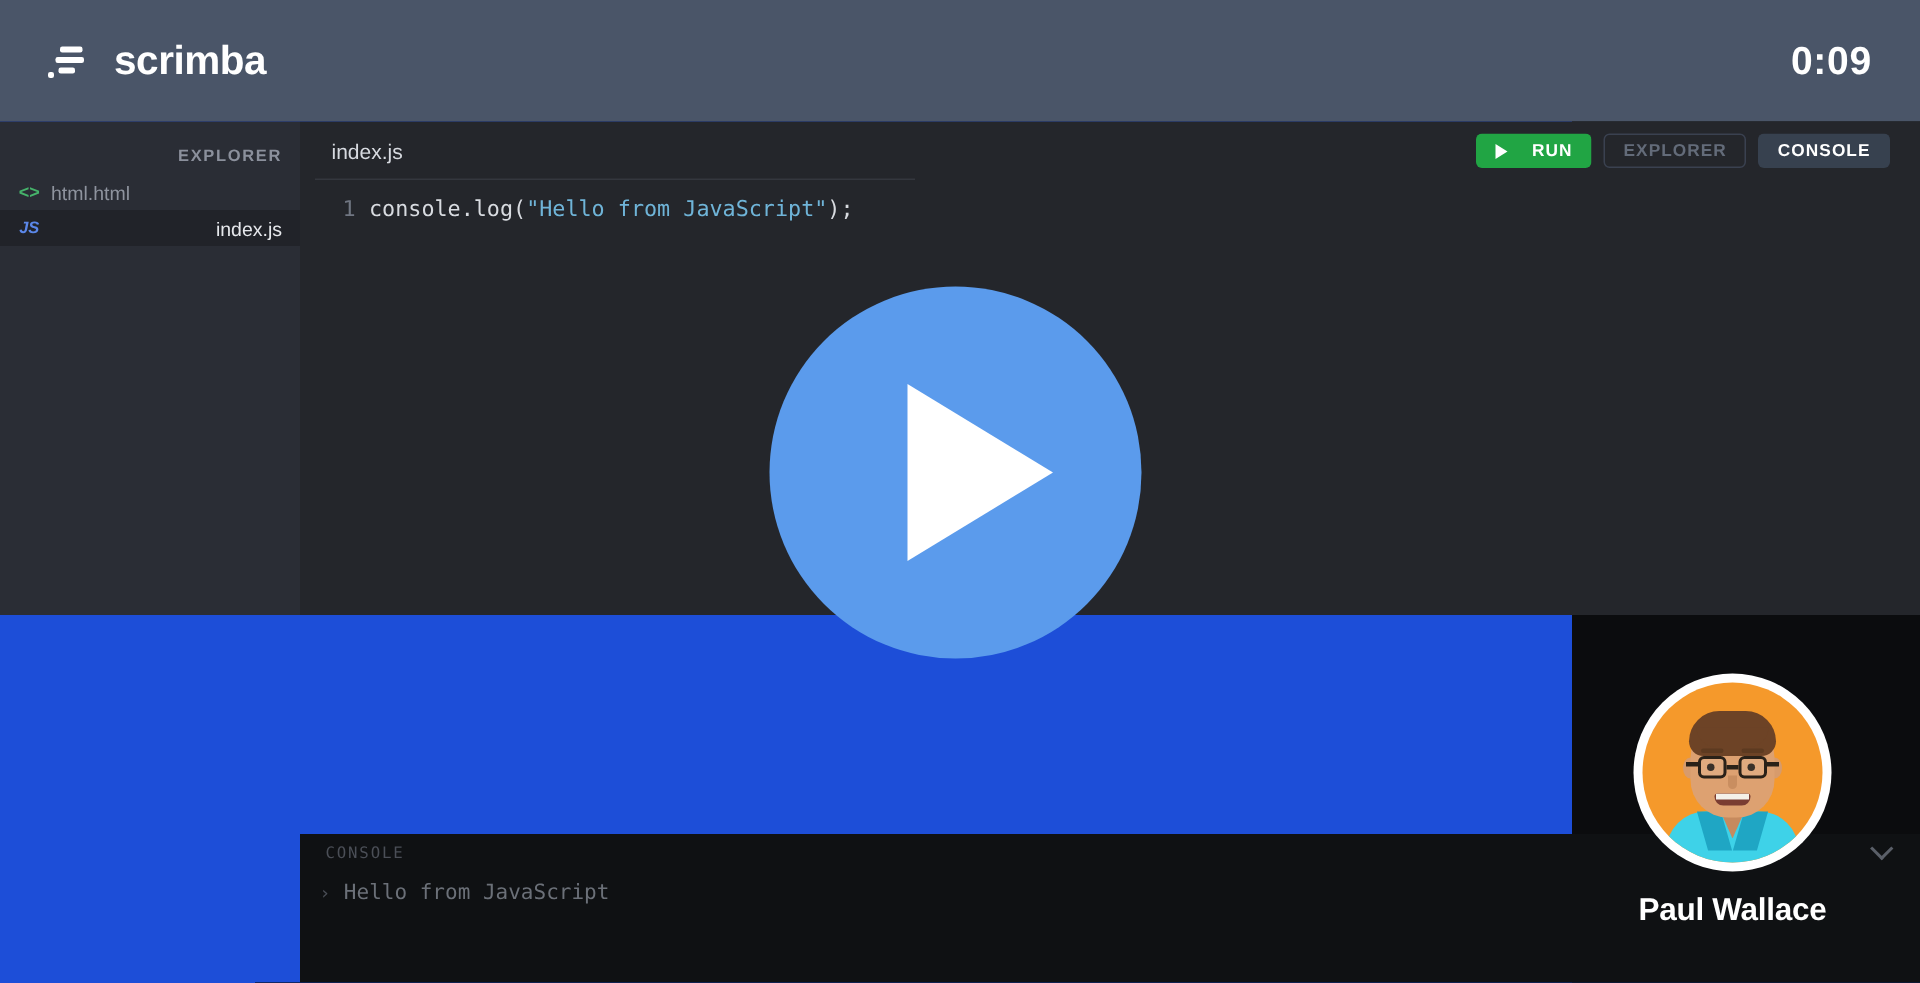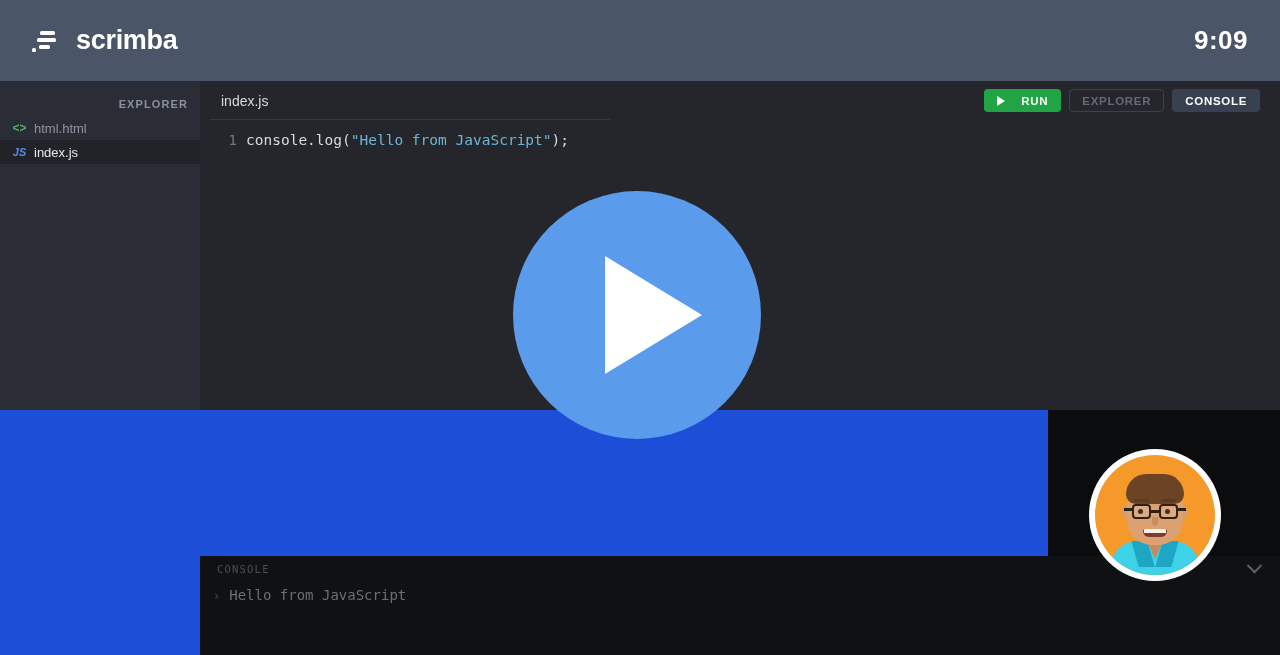--- a/index.html
+++ b/index.html
@@ -84,20 +84,21 @@
     align-items: center;
     gap: 7px;
     height: 24px;
     padding: 0 12px;
     font-size: 13px;
     color: #8e939e;
   }
   .file-row.active {
     background: #212329;
     color: #e6e8ec;
+    justify-content: space-between;
   }
   .fi {
     font-size: 11px;
     font-weight: bold;
     width: 15px;
     text-align: center;
     line-height: 1;
     flex: none;
   }
   .fi-html { color: #46b36b; font-size: 12px; }
@@ -309,21 +310,21 @@
   <div class="header">
     <div class="brand">
       <span class="logo-mark">
         <i class="logo-dot"></i>
           <i class="logo-b1"></i>
           <i class="logo-b2"></i>
           <i class="logo-b3"></i>
       </span>
       <span class="brand-name">scrimba</span>
     </div>
-    <div class="timer">9:09</div>
+    <div class="timer">0:09</div>
   </div>
 
   <div class="sidebar">
     <div class="section-title">EXPLORER</div>
 
     <div class="file-row">
       <span class="fi fi-html">&lt;&gt;</span>
       <span>html.html</span>
     </div>
 
@@ -393,15 +394,16 @@
         <span class="av-temple-r"></span>
         <span class="av-glass-l"></span>
         <span class="av-glass-r"></span>
         <span class="av-bridge"></span>
         <span class="av-nose"></span>
         <span class="av-mouth">
             <span class="av-teeth"></span>
           </span>
       </div>
     </div>
+    <div class="presenter-name">Paul Wallace</div>
   </div>
 
 </div>
 
 </body></html>

